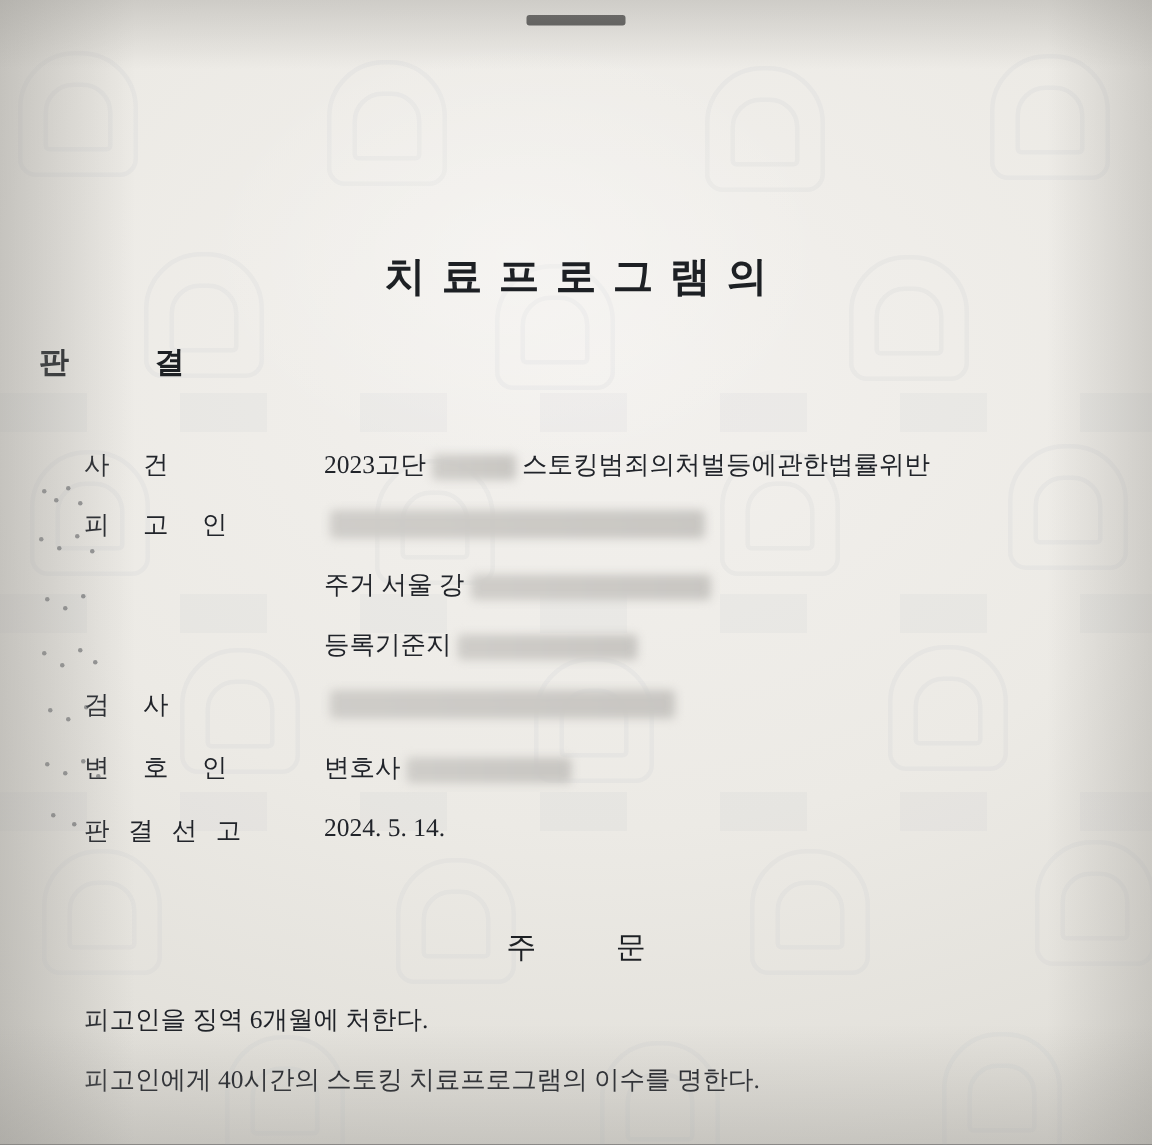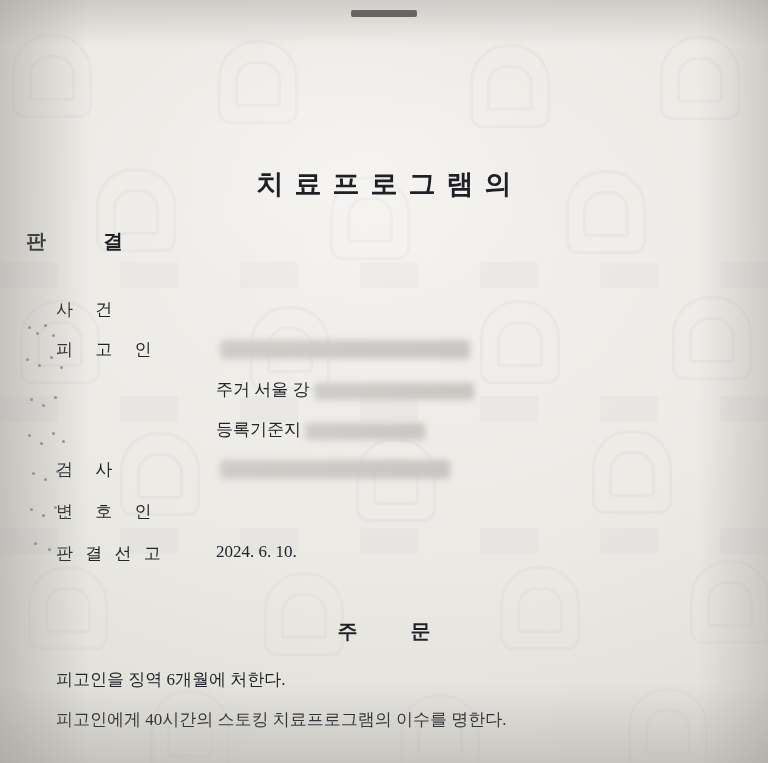--- a/index.html
+++ b/index.html
@@ -158,21 +158,21 @@
   }
   .redact.tall { height: 19px; }
   .order-title {
     position: absolute;
     top: 618px;
     left: 0; right: 0;
     text-align: center;
     font-size: 20px;
     letter-spacing: 24px;
     text-indent: 24px;
-    font-weight: 700;
+    font-weight: 400;
     color: #1d2024;
   }
   .order-line {
     position: absolute;
     left: 56px;
     font-size: 17px;
     color: #1f2228;
     white-space: nowrap;
   }
   
@@ -241,20 +241,23 @@
   <div class="binding-mark"></div>
 
 
   <div class="doc-text">
 
     <div class="court-title">치료프로그램의</div>
     <div class="doc-kind">판        결</div>
 
     <div class="field-row" style="top:298px;">
       <span class="field-label">사      건</span>
+      <span class="field-value">
+        <span>2023고단</span><span class="redact" style="width:56px;"></span><span>스토킹범죄의처벌등에관한법률위반</span>
+      </span>
     </div>
 
     <div class="field-row" style="top:338px;">
       <span class="field-label">피  고  인</span>
       <span class="field-value">
         <span class="redact tall" style="width:250px;"></span>
       </span>
     </div>
 
     <div class="field-row" style="top:378px;">
@@ -273,25 +276,28 @@
 
     <div class="field-row" style="top:458px;">
       <span class="field-label">검      사</span>
       <span class="field-value">
         <span class="redact tall" style="width:230px;"></span>
       </span>
     </div>
 
     <div class="field-row" style="top:500px;">
       <span class="field-label">변  호  인</span>
+      <span class="field-value">
+        <span>변호사</span><span class="redact" style="width:110px;"></span>
+      </span>
     </div>
 
     <div class="field-row" style="top:542px;">
       <span class="field-label tight">판 결 선 고</span>
-      <span class="field-value">2024.  6.  10.</span>
+      <span class="field-value">2024.  5.  14.</span>
     </div>
 
     <div class="order-title">주        문</div>
 
     <div class="order-line" style="top:668px;">피고인을 징역 6개월에 처한다.</div>
     <div class="order-line" style="top:708px;">피고인에게 40시간의 스토킹 치료프로그램의 이수를 명한다.</div>
 
   </div>
 
   <div class="specks">

